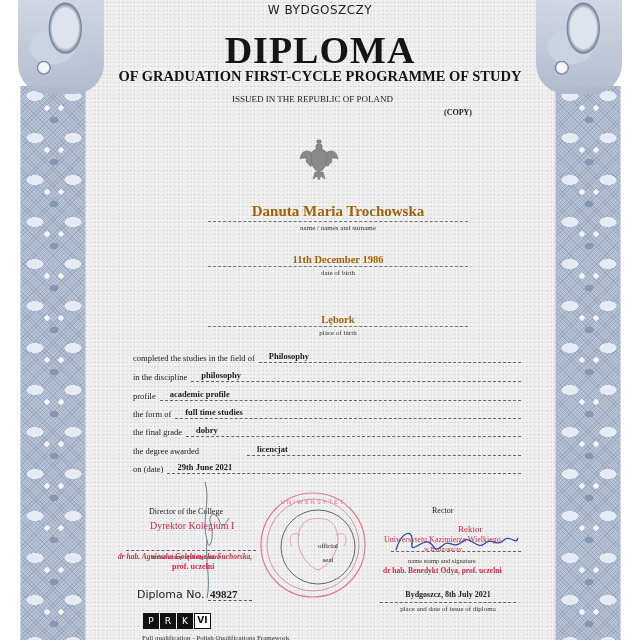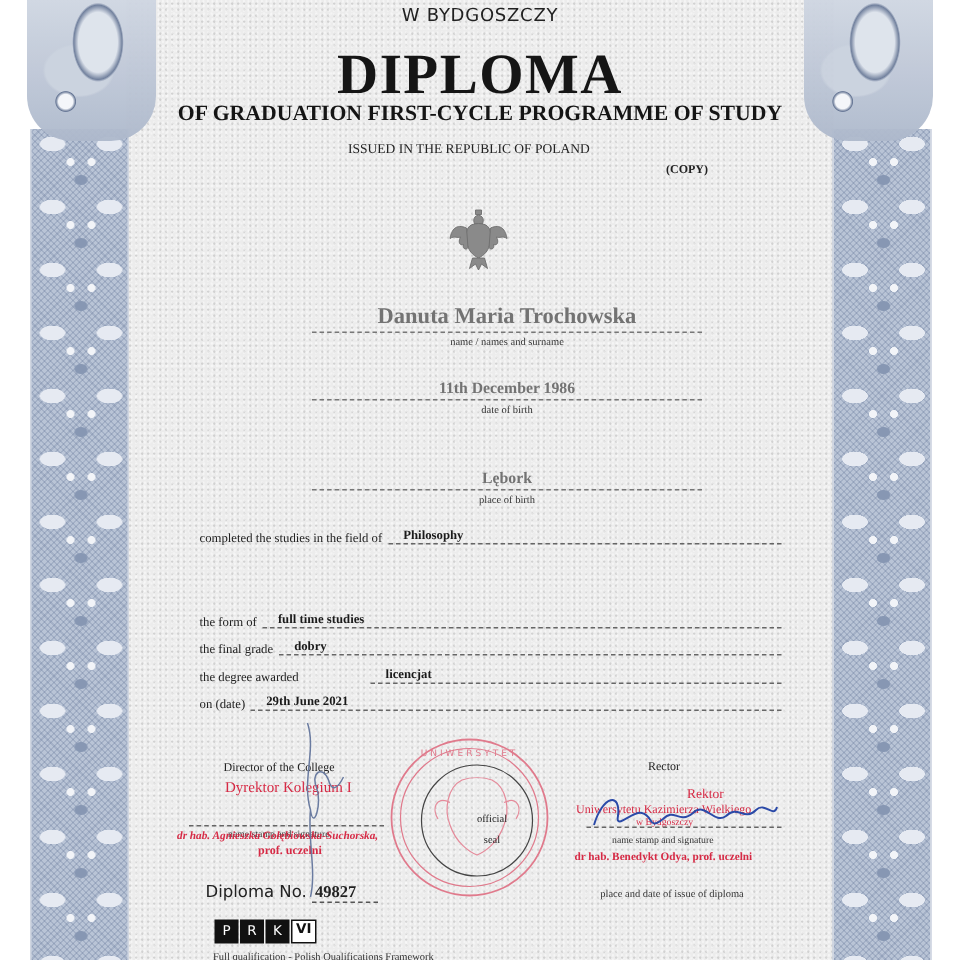--- a/index.html
+++ b/index.html
@@ -53,21 +53,21 @@
 
   .uni { top: 3px; font-family: "DejaVu Sans", sans-serif; font-size: 12px; letter-spacing: 0.5px; color: #222; }
   .title { top: 30px; font-size: 38px; font-weight: bold; letter-spacing: 1px; color: #151515; line-height: 40px; }
   .subtitle { top: 68px; font-size: 14.5px; font-weight: bold; color: #151515; left: 84px; width: 472px; }
   .issued { position: absolute; top: 94px; left: 232px; font-size: 9px; color: #222; }
   .copy { position: absolute; top: 108px; left: 444px; font-size: 8px; font-weight: bold; color: #222; }
 
   .eagle { position: absolute; left: 298px; top: 137px; width: 42px; height: 44px; }
 
   .field-block { position: absolute; left: 208px; width: 260px; text-align: center; }
-  .field-value { font-weight: bold; color: #737373; }
+  .field-value { font-weight: bold; color: #a16207; }
   .field-line { border-bottom: 1px dashed #777; margin-top: 1px; }
   .field-caption { font-size: 7px; color: #333; margin-top: 2px; }
 
   .name-block { top: 203px; }
   .name-block .field-value { font-size: 15px; }
   .dob-block { top: 254px; }
   .dob-block .field-value { font-size: 10.5px; }
   .pob-block { top: 298px; }
   .pob-block .field-value { font-size: 10.5px; margin-top: 16px; }
 
@@ -137,20 +137,28 @@
   <div class="field-block pob-block">
     <div class="field-value">Lębork</div>
     <div class="field-line"></div>
     <div class="field-caption">place of birth</div>
   </div>
 
   <div class="row" style="top:347px;">
     <span class="lbl">completed the studies in the field of</span>
     <span class="val">Philosophy</span>
   </div>
+  <div class="row" style="top:366px;">
+    <span class="lbl">in the discipline</span>
+    <span class="val">philosophy</span>
+  </div>
+  <div class="row" style="top:385px;">
+    <span class="lbl">profile</span>
+    <span class="val">academic profile</span>
+  </div>
   <div class="row" style="top:403px;">
     <span class="lbl">the form of</span>
     <span class="val">full time studies</span>
   </div>
   <div class="row" style="top:421px;">
     <span class="lbl">the final grade</span>
     <span class="val">dobry</span>
   </div>
   <div class="row" style="top:440px;gap:44px;">
     <span class="lbl">the degree awarded</span>
@@ -194,20 +202,21 @@
   <svg style="position:absolute; left:392px; top:520px; width:130px; height:40px;" viewBox="0 0 130 40">
     <path d="M4 30 C10 10 22 8 20 24 C18 34 30 20 36 22 C44 24 40 34 50 26 C58 18 60 30 70 22 C78 14 84 30 92 24 C100 16 104 28 112 20 C118 14 124 26 126 18" fill="none" stroke="#2b4aa8" stroke-width="1.3"></path>
   </svg>
 
   <div class="diploma-no">
     <span>Diploma No.</span>
     <span class="num">49827</span>
   </div>
 
   <div class="issue-block">
+    <div class="val">Bydgoszcz, 8th July 2021</div>
     <div class="cap">place and date of issue of diploma</div>
   </div>
 
   <div class="prk">
     <span>P</span>
     <span>R</span>
     <span>K</span>
     <span class="last">VI</span>
   </div>
   <div class="bottom-cut">Full qualification - Polish Qualifications Framework</div>

